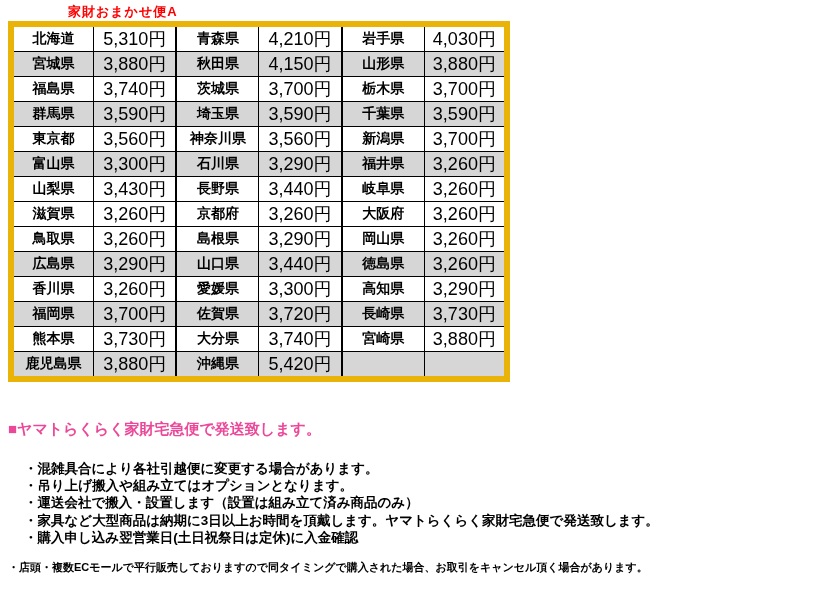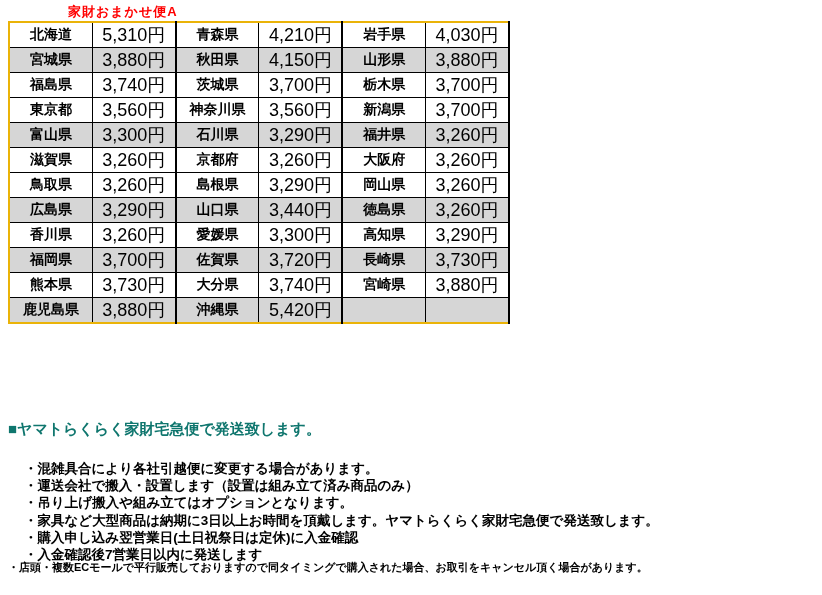--- a/index.html
+++ b/index.html
@@ -25,21 +25,21 @@
     letter-spacing: 1px;
     white-space: nowrap;
   }
   table.fee-table {
     position: absolute;
     left: 8px;
     top: 21px;
     border-collapse: collapse;
     table-layout: fixed;
     width: 502px;
-    border: 2px solid #eab308;
+    border: 6px solid #eab308;
   }
   table.fee-table td {
     border: 1px solid #000000;
     height: 21px;
     padding: 0 2px;
     text-align: center;
     vertical-align: middle;
     overflow: hidden;
     white-space: nowrap;
     color: #000000;
@@ -56,21 +56,21 @@
   table.fee-table tr.shaded td {
     background: #d6d6d6;
     margin-left: 6px;
   }
   .notes-heading {
     position: absolute;
     left: 8px;
     top: 420px;
     font-size: 15px;
     font-weight: bold;
-    color: #0f766e;
+    color: #ec4899;
     white-space: nowrap;
   }
   .notes-list {
     position: absolute;
     left: 8px;
     top: 444px;
     margin: 16px;
     padding: 0;
     list-style: none;
   }
@@ -118,37 +118,53 @@
           <td class="price">3,880円</td>
         </tr>
         <tr>
           <td class="pref">福島県</td>
           <td class="price">3,740円</td>
           <td class="pref">茨城県</td>
           <td class="price">3,700円</td>
           <td class="pref">栃木県</td>
           <td class="price">3,700円</td>
         </tr>
+        <tr class="shaded">
+          <td class="pref">群馬県</td>
+          <td class="price">3,590円</td>
+          <td class="pref">埼玉県</td>
+          <td class="price">3,590円</td>
+          <td class="pref">千葉県</td>
+          <td class="price">3,590円</td>
+        </tr>
         <tr>
           <td class="pref">東京都</td>
           <td class="price">3,560円</td>
           <td class="pref">神奈川県</td>
           <td class="price">3,560円</td>
           <td class="pref">新潟県</td>
           <td class="price">3,700円</td>
         </tr>
         <tr class="shaded">
           <td class="pref">富山県</td>
           <td class="price">3,300円</td>
           <td class="pref">石川県</td>
           <td class="price">3,290円</td>
           <td class="pref">福井県</td>
           <td class="price">3,260円</td>
         </tr>
         <tr>
+          <td class="pref">山梨県</td>
+          <td class="price">3,430円</td>
+          <td class="pref">長野県</td>
+          <td class="price">3,440円</td>
+          <td class="pref">岐阜県</td>
+          <td class="price">3,260円</td>
+        </tr>
+        <tr>
           <td class="pref">滋賀県</td>
           <td class="price">3,260円</td>
           <td class="pref">京都府</td>
           <td class="price">3,260円</td>
           <td class="pref">大阪府</td>
           <td class="price">3,260円</td>
         </tr>
         <tr>
           <td class="pref">鳥取県</td>
           <td class="price">3,260円</td>
@@ -197,22 +213,21 @@
           <td class="pref"></td>
           <td class="price"></td>
         </tr>
       </tbody>
   </table>
 
   <div class="notes-heading">■ヤマトらくらく家財宅急便で発送致します。</div>
 
   <ul class="notes-list">
       <li>・混雑具合により各社引越便に変更する場合があります。</li>
+      <li>・吊り上げ搬入や組み立てはオプションとなります。</li>
       <li>・運送会社で搬入・設置します（設置は組み立て済み商品のみ）</li>
-      <li>・吊り上げ搬入や組み立てはオプションとなります。</li>
       <li>・家具など大型商品は納期に3日以上お時間を頂戴します。ヤマトらくらく家財宅急便で発送致します。</li>
       <li>・購入申し込み翌営業日(土日祝祭日は定休)に入金確認</li>
-      <li>・入金確認後7営業日以内に発送します</li>
     </ul>
 
   <div class="footnote">・店頭・複数ECモールで平行販売しておりますので同タイミングで購入された場合、お取引をキャンセル頂く場合があります。</div>
 
 </div>
 
 </body></html>

